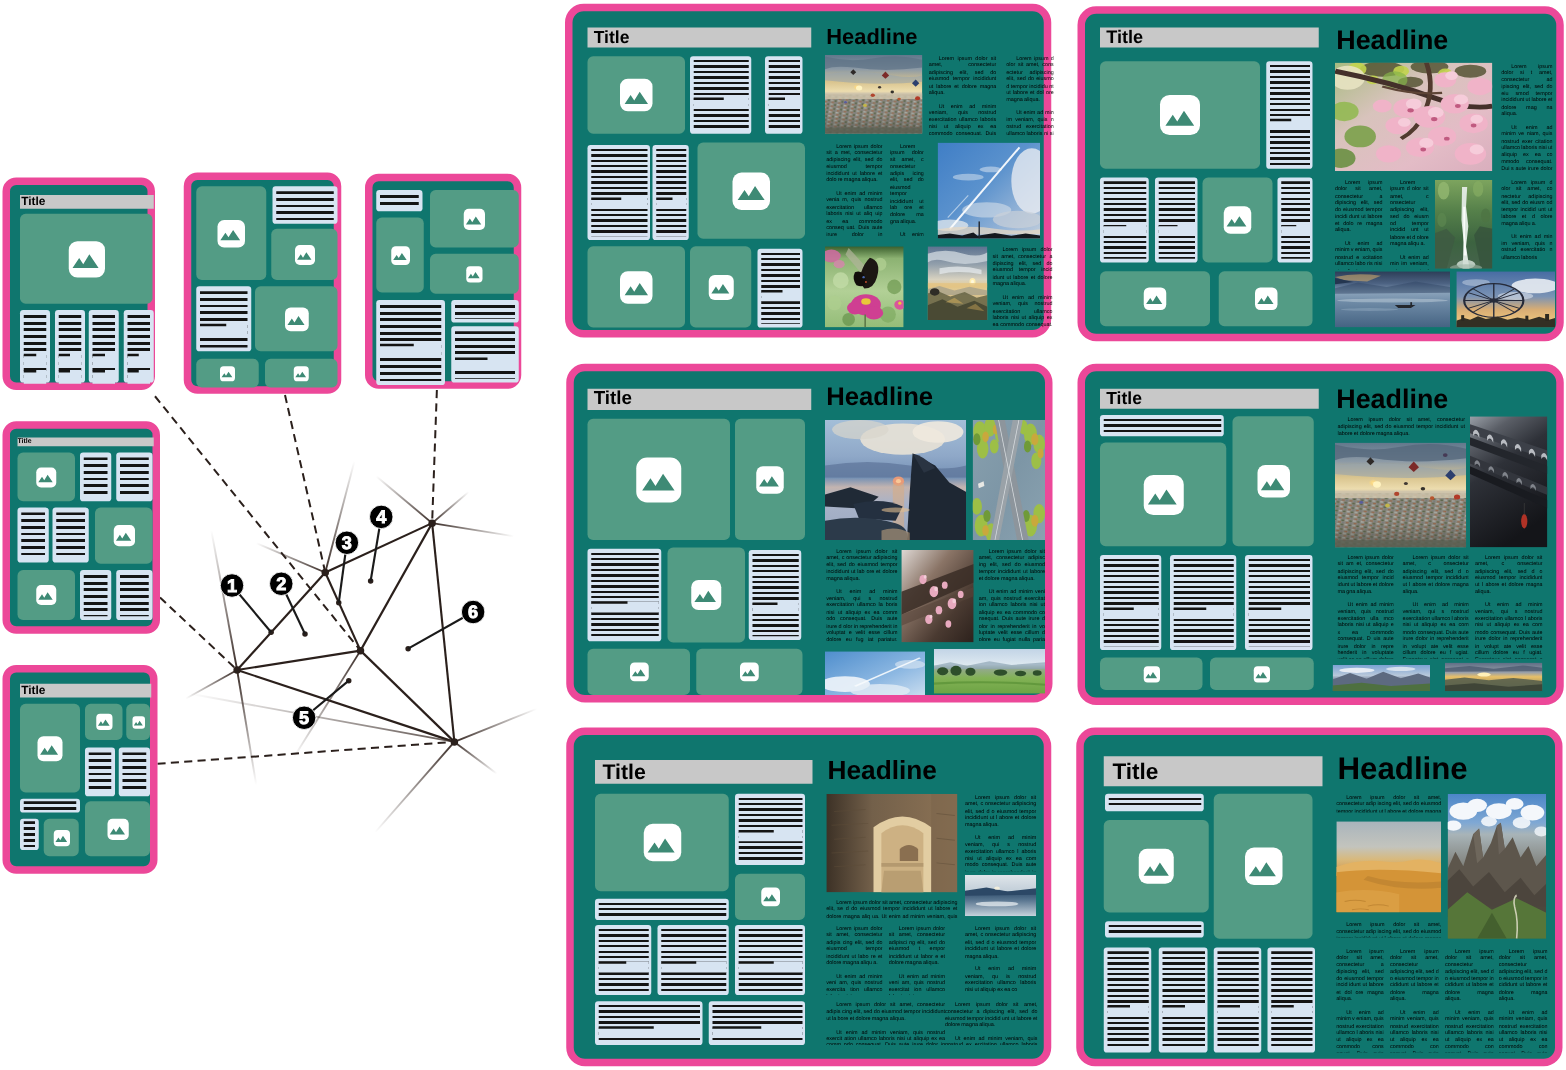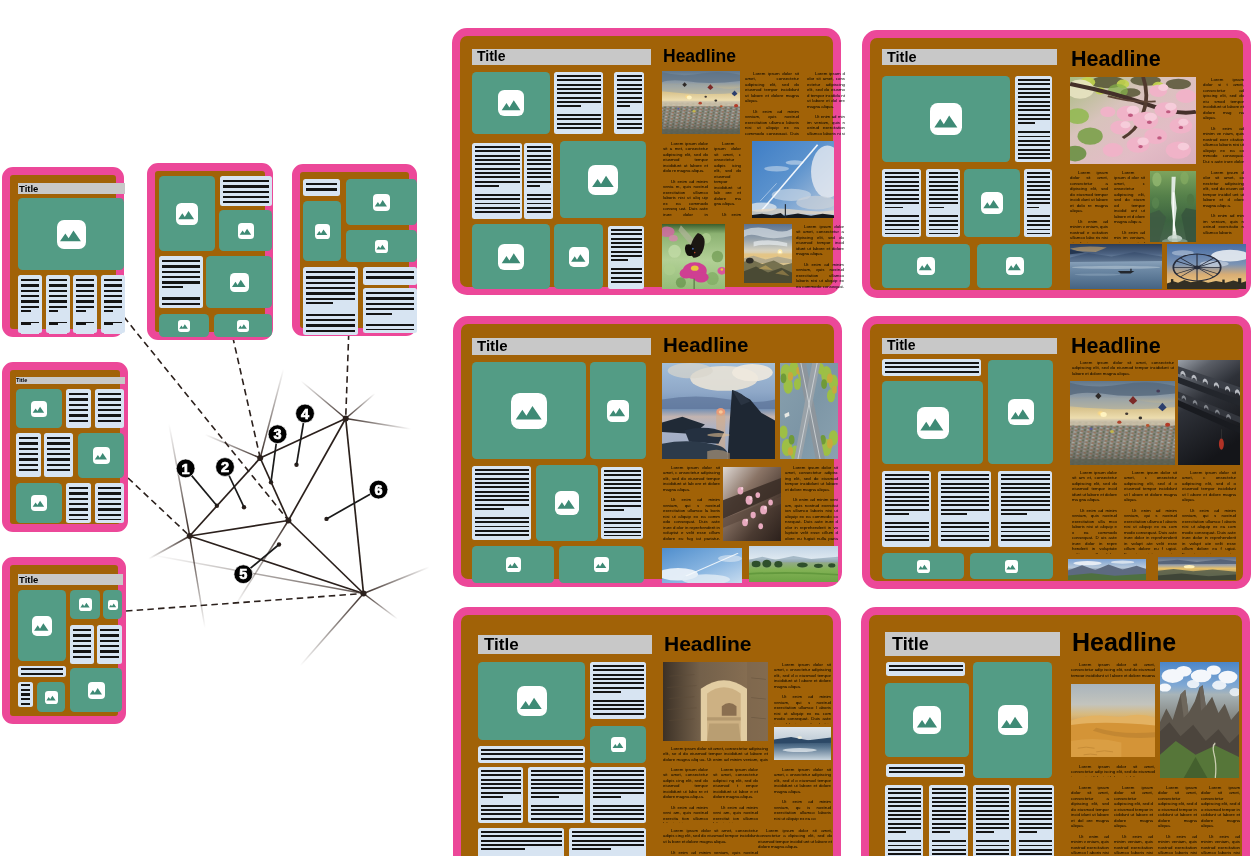--- a/index.html
+++ b/index.html
@@ -1,17 +1,17 @@
 <!DOCTYPE html>
 <html><head>
 <meta charset="utf-8">
 <style>
 html,body{margin:0;padding:0;background:#fff;}
 #c{position:relative;width:1253px;height:856px;background:#fff;overflow:hidden;font-family:"Liberation Sans",sans-serif;}
-.th,.sp{position:absolute;background:#a16207;border:8px solid #ec4899;box-sizing:border-box;margin-top:25px;}
+.th,.sp{position:absolute;background:#0f766e;border:6px solid #ec4899;box-sizing:border-box;}
 .th{border-radius:11px;}
 .sp{border-radius:15px;}
 .g{position:absolute;background:#539c85;border-radius:4.5px;display:flex;align-items:center;justify-content:center;}
 .ic{background:#fff;border-radius:24%;display:flex;align-items:center;justify-content:center;}
 .ic svg{width:96%;height:96%;display:block;}
 .t{position:absolute;background:#d7e4f2;border-radius:2.5px;}
 .t::after{content:"";position:absolute;left:3px;right:3px;top:3.5px;bottom:3.5px;background:repeating-linear-gradient(180deg,#141414 0 2.3px,rgba(0,0,0,0) 2.3px 5.35px);}
 .sp .t::after{left:2.5px;right:2.5px;top:2.8px;bottom:2.8px;background:repeating-linear-gradient(180deg,#141414 0 1.9px,rgba(0,0,0,0) 1.9px 4.35px);}
 .t b{position:absolute;left:2.5px;right:2.5px;height:8.7px;background:#d7e4f2;z-index:2;}
 .t b::before{content:"";position:absolute;left:0;top:0;width:55%;height:1.9px;background:#141414;}

